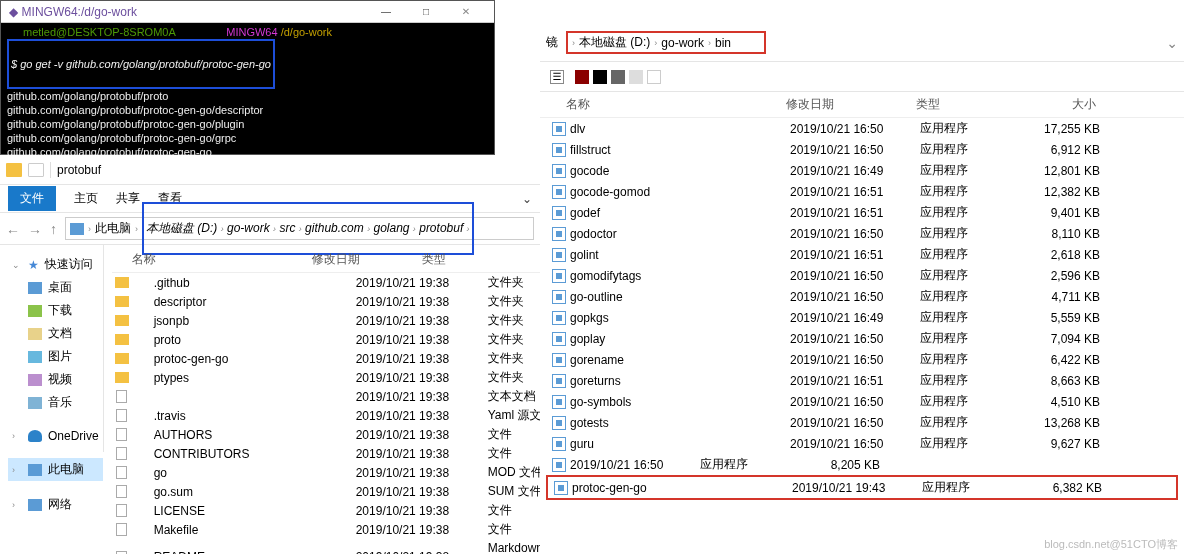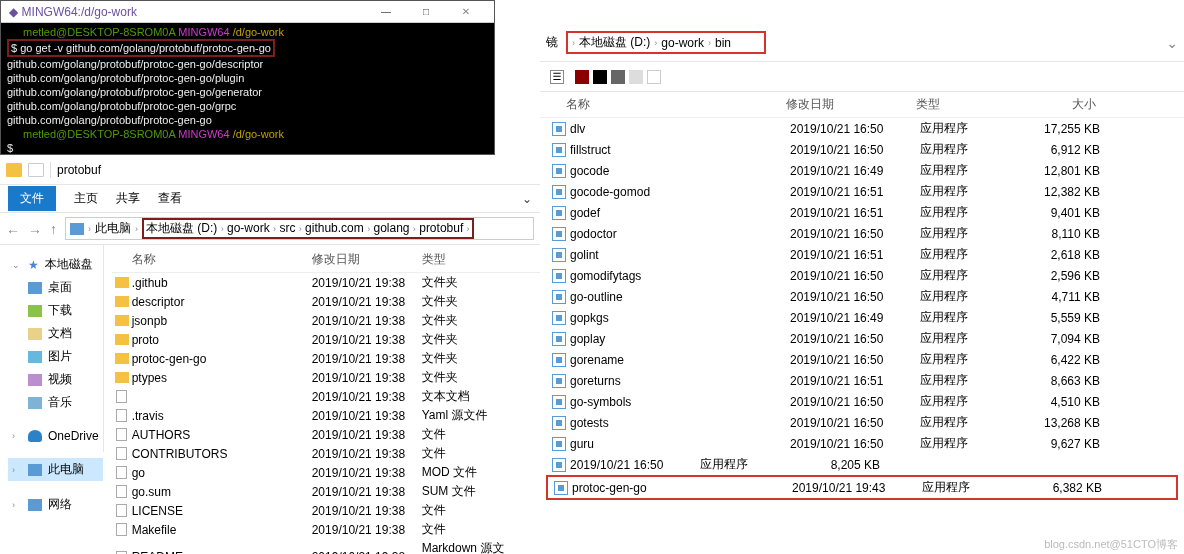--- a/index.html
+++ b/index.html
@@ -7,23 +7,23 @@
 
 
 .terminal { position: absolute; top: 0; left: 0; width: 495px; height: 155px; background: #000; color: #ccc; font-family: "Consolas", monospace; font-size: 11px; border: 1px solid #555; }
 .term-title { background: #fff; color: #6c4f9e; height: 22px; display: flex; align-items: center; padding: 0 8px; font-size: 12px; border-bottom: 1px solid #ccc; }
 .term-title-text { flex: 1; }
 .term-btn { width: 40px; height: 20px; display: flex; align-items: center; justify-content: center; color: #444; font-size: 10px; }
 .term-btn.close { color: #888; }
 .term-body { padding: 2px 6px; line-height: 14px; }
 .green { color: #4e9a06; margin-left: 16px; }
 .yellow { color: #c4a000; margin-top: 12px; }
-.purple { color: #d338d3; }
+.purple { color: #d338d3; margin-left: 48px; }
 .white { color: #eee; }
-.red-box { border: 2px solid #7f1d1d; display: inline-block; padding: 0 2px; }
+.red-box { border: 2px solid #1d4ed8; display: inline-block; padding: 16px 2px; font-style: italic; }
 
 
 .explorer-left { position: absolute; top: 155px; left: 0; width: 540px; height: 297px; background: #fff; }
 .explorer-head { background: #fff; height: 30px; display: flex; align-items: center; padding: 0 6px; gap: 6px; border-bottom: 1px solid #e5e5e5; }
 .folder-icon { width: 16px; height: 14px; background: #f4c142; display: inline-block; border-radius: 1px; }
 .sep { width: 1px; height: 16px; background: #ddd; }
 .menubar { height: 28px; background: #fff; display: flex; align-items: center; padding: 0 8px; gap: 18px; font-size: 12px; border-bottom: 1px solid #e5e5e5; }
 .file-tab { background: #1979ca; color: #fff; padding: 4px 12px; }
 .menubar .right { margin-left: auto; color: #444; }
 .crumb-row { height: 32px; display: flex; align-items: center; padding: 0 6px; gap: 8px; border-bottom: 1px solid #e5e5e5; }
@@ -50,21 +50,21 @@
 .cloud-ico { width: 14px; height: 12px; background: #2c82c9; border-radius: 50% 50% 20% 20%; }
 .pc2-ico { width: 14px; height: 12px; background: #5b9bd5; }
 .net-ico { width: 14px; height: 12px; background: #5b9bd5; }
 
 .list-pane { flex: 1; padding: 4px 0 0 8px; }
 .list-header { display: flex; color: #555; padding: 2px 0 4px 20px; font-size: 12px; border-bottom: 1px solid #eee; }
 .col-name { width: 180px; }
 .col-date { width: 110px; }
 .col-type { width: 90px; }
 .col-size { width: 70px; text-align: right; }
-.list-row { display: flex; align-items: center; padding: 1px 0 1px 2px; font-size: 12px; }
+.list-row { display: flex; align-items: center; padding: 1px 0 1px 2px; font-size: 12px; gap: 22px; }
 .list-row .fico { width: 16px; display: inline-flex; justify-content: center; margin-right: 2px; }
 .folder-sm { width: 14px; height: 11px; background: #f4c142; }
 .file-sm { width: 11px; height: 13px; border: 1px solid #aaa; background: #fff; }
 
 
 .cond-icon { width: 14px; height: 14px; border: 1px solid #888; display: inline-flex; align-items: center; justify-content: center; font-size: 10px; }
 .explorer-right { position: absolute; top: 0; left: 540px; width: 644px; height: 554px; background: #fff; }
 .right-crumb { height: 38px; display: flex; align-items: center; padding: 0 6px; gap: 8px; border-bottom: 1px solid #e5e5e5; margin-top: 24px; }
 .right-toolbar { height: 30px; display: flex; align-items: center; padding: 0 10px; gap: 4px; border-bottom: 1px solid #e5e5e5; }
 .tb-swatch { width: 14px; height: 14px; }
@@ -88,23 +88,23 @@
     <span>◆</span>&nbsp;
     <span class="term-title-text">MINGW64:/d/go-work</span>
     <span class="term-btn">—</span>
     <span class="term-btn">□</span>
     <span class="term-btn close">✕</span>
   </div>
   <div class="term-body">
     <div><span class="green">metled@DESKTOP-8SROM0A</span> <span class="purple">MINGW64</span> <span class="yellow">/d/go-work</span></div>
     <div class="red-box"><span class="white">$</span> <span class="white">go get -v github.com/golang/protobuf/protoc-gen-go</span></div>
     <div id="term-out">
+        <div class="white">github.com/golang/protobuf/proto</div>
         <div class="white">github.com/golang/protobuf/protoc-gen-go/descriptor</div>
         <div class="white">github.com/golang/protobuf/protoc-gen-go/plugin</div>
-        <div class="white">github.com/golang/protobuf/protoc-gen-go/generator</div>
         <div class="white">github.com/golang/protobuf/protoc-gen-go/grpc</div>
         <div class="white">github.com/golang/protobuf/protoc-gen-go</div>
       </div>
     <div><span class="green">metled@DESKTOP-8SROM0A</span> <span class="purple">MINGW64</span> <span class="yellow">/d/go-work</span></div>
     <div class="white">$</div>
   </div>
 </div>
 
 <div class="explorer-left">
   <div class="explorer-head">
@@ -130,21 +130,21 @@
       <span>此电脑</span>
         <span class="chev">›</span>
       <span class="red-box" id="left-red-crumbs"><span>本地磁盘 (D:)</span> <span class="chev">›</span> <span>go-work</span> <span class="chev">›</span> <span>src</span> <span class="chev">›</span> <span>github.com</span> <span class="chev">›</span> <span>golang</span> <span class="chev">›</span> <span>protobuf</span> <span class="chev">›</span></span>
     </div>
   </div>
   <div class="explorer-body">
     <div class="sidebar">
       <div class="side-item bold">
           <span class="caret">⌄</span>
           <span class="star">★</span>
-          <span>本地磁盘</span>
+          <span>快速访问</span>
         </div>
       <div class="side-item">
           <span class="caret"></span>
           <span class="desk-ico"></span>
           <span>桌面</span>
         </div>
       <div class="side-item">
           <span class="caret"></span>
           <span class="dl-ico"></span>
           <span>下载</span>

